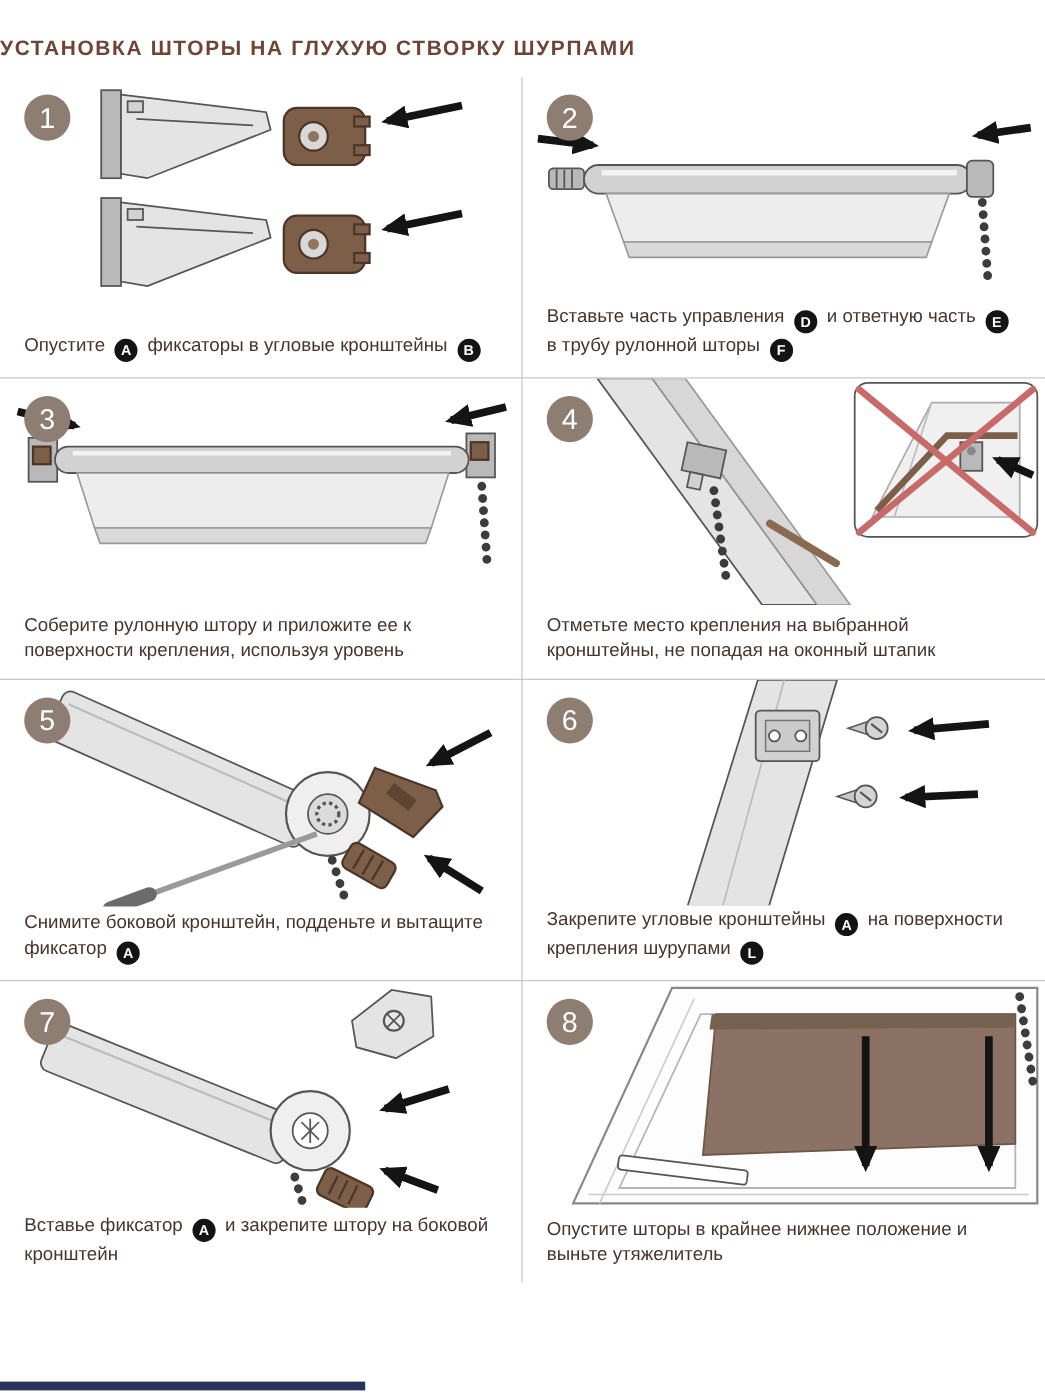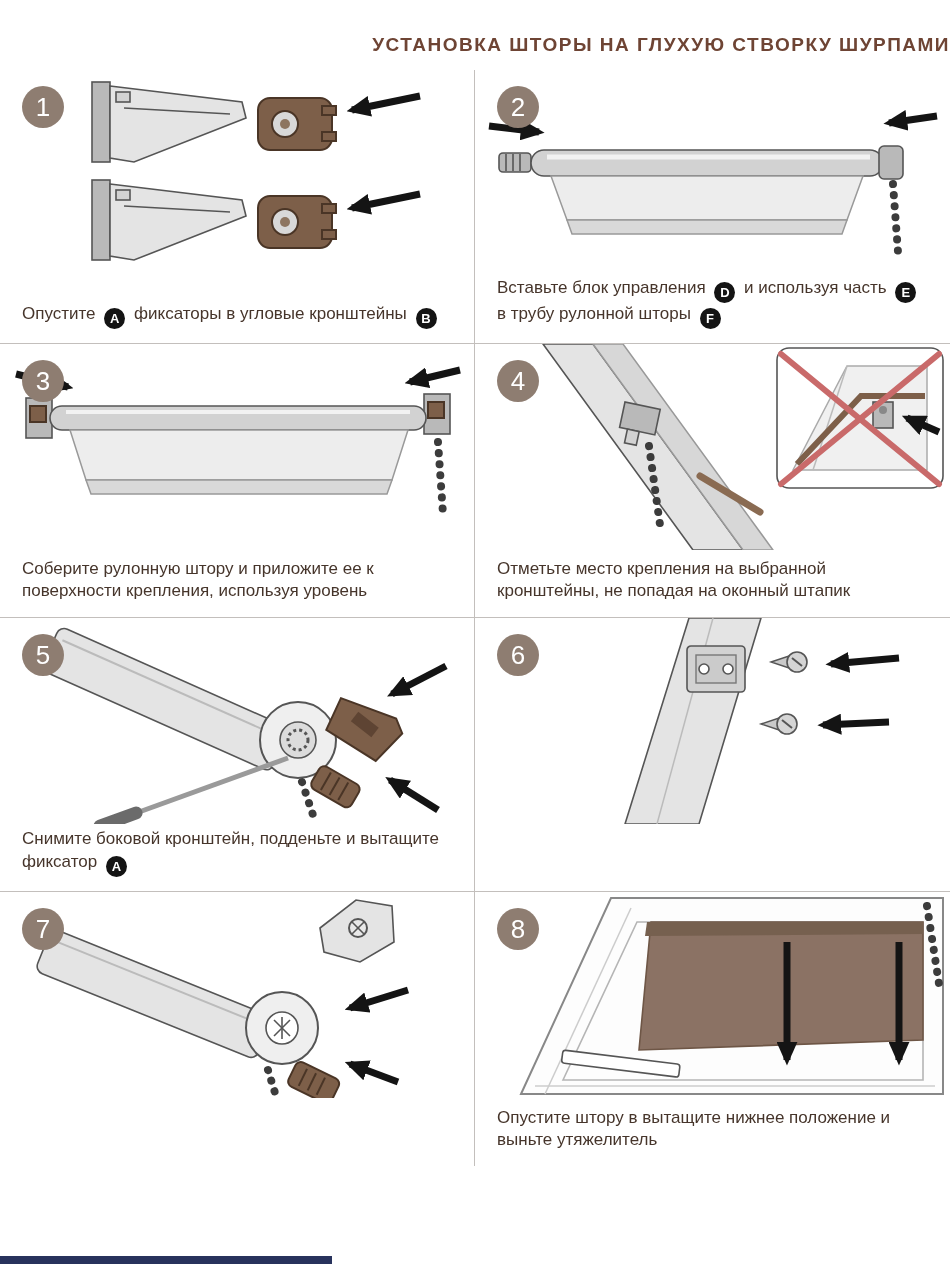--- a/index.html
+++ b/index.html
@@ -3,21 +3,21 @@
 <meta charset="utf-8">
 <style>
   * { box-sizing: border-box; margin: 0; padding: 0; }
   html, body { width: 950px; }
   body {
     width: 950px; height: 1266px; background: #ffffff;
     font-family: "Liberation Sans", sans-serif;
     position: relative; overflow: hidden;
   }
   .title {
-    text-align: right; color: #6e4434; font-size: 19px; font-weight: bold;
+    text-align: left; color: #6e4434; font-size: 19px; font-weight: bold;
     letter-spacing: 1.5px; padding-top: 34px;
   }
   .grid {
     position: absolute; top: 70px; left: 0; width: 950px;
     display: grid; grid-template-columns: 475px 475px;
   }
   .cell {
     position: relative; height: 274px; display: flex; flex-direction: column;
     border-bottom: 1px solid #c3bfbc;
   }
@@ -114,23 +114,23 @@
           <line x1="45" y1="84" x2="45" y2="101" class="ln"></line>
           <rect x="56" y="80" width="352" height="26" rx="13" class="g2"></rect>
           <line x1="72" y1="87" x2="395" y2="87" stroke="#f2f2f2" stroke-width="5"></line>
           <rect x="404" y="76" width="24" height="33" rx="5" class="g3"></rect>
           <line x1="418" y1="114" x2="423" y2="182" class="chain"></line>
           <polygon points="76,106 388,106 372,150 92,150" class="fab"></polygon>
           <polygon points="92,150 372,150 367,164 97,164" fill="#d9d9d9" stroke="#999" stroke-width="1.5"></polygon>
         </svg>
       </div>
       <p class="caption">
-        <span>Вставьте блок управления</span>
+        <span>Вставьте часть управления</span>
         <span class="lb">D</span>
-        <span>и используя часть</span>
+        <span>и ответную часть</span>
         <span class="lb">E</span>
         <span>в трубу рулонной шторы</span>
         <span class="lb">F</span>
       </p>
     </section>
 
     <section class="cell left">
       <div class="step-badge">3</div>
       <div class="illus">
         <svg viewBox="0 0 475 206">
@@ -235,20 +235,26 @@
           </g>
           <g transform="translate(312,104)">
             <polygon points="-26,2 -8,-4 -8,8" fill="#c9c9c9" stroke="#555" stroke-width="1.4"></polygon>
             <circle cx="0" cy="2" r="10" fill="#d5d5d5" stroke="#555" stroke-width="1.6"></circle>
             <line x1="-5" y1="-2" x2="5" y2="6" stroke="#555" stroke-width="2"></line>
           </g>
           <line x1="424" y1="40" x2="356" y2="46" class="arrow" marker-end="url(#ah)"></line>
           <line x1="414" y1="104" x2="348" y2="107" class="arrow" marker-end="url(#ah)"></line>
         </svg>
       </div>
+      <p class="caption">
+        <span>Закрепите угловые кронштейны</span>
+        <span class="lb">A</span>
+        <span>на поверхности крепления шурупами</span>
+        <span class="lb">L</span>
+      </p>
     </section>
 
     <section class="cell left last">
       <div class="step-badge">7</div>
       <div class="illus">
         <svg viewBox="0 0 475 206">
           <g transform="translate(318,6)">
             <polygon points="2,30 38,2 74,8 76,44 42,64 6,54" class="g1"></polygon>
             <circle cx="40" cy="30" r="9" fill="#e8e8e8" stroke="#555" stroke-width="2"></circle>
             <line x1="34" y1="24" x2="46" y2="36" class="ln"></line>
@@ -267,20 +273,25 @@
             <rect width="48" height="27" rx="6" class="br"></rect>
             <line x1="12" y1="4" x2="12" y2="23" stroke="#4a3526" stroke-width="2"></line>
             <line x1="22" y1="4" x2="22" y2="23" stroke="#4a3526" stroke-width="2"></line>
             <line x1="32" y1="4" x2="32" y2="23" stroke="#4a3526" stroke-width="2"></line>
           </g>
           <line x1="408" y1="98" x2="350" y2="116" class="arrow" marker-end="url(#ah)"></line>
           <line x1="398" y1="190" x2="350" y2="172" class="arrow" marker-end="url(#ah)"></line>
           <line x1="268" y1="178" x2="276" y2="204" class="chain"></line>
         </svg>
       </div>
+      <p class="caption">
+        <span>Вставье фиксатор</span>
+        <span class="lb">A</span>
+        <span>и закрепите штору на боковой кронштейн</span>
+      </p>
     </section>
 
     <section class="cell last">
       <div class="step-badge">8</div>
       <div class="illus">
         <svg viewBox="0 0 475 206">
           <path d="M46,202 L136,6 L468,6 L468,202 Z" fill="#fdfdfd" stroke="#888" stroke-width="2"></path>
           <path d="M88,188 L162,30 L448,30 L448,188 Z" fill="none" stroke="#b5b5b5" stroke-width="1.6"></path>
           <line x1="70" y1="202" x2="156" y2="16" stroke="#ccc" stroke-width="1.5"></line>
           <polygon points="176,30 448,30 448,148 164,158" fill="#8b7264" stroke="#6e5646" stroke-width="1.6"></polygon>
@@ -288,20 +299,20 @@
           <line x1="312" y1="50" x2="312" y2="168" class="arrow" marker-end="url(#ah)"></line>
           <line x1="424" y1="50" x2="424" y2="168" class="arrow" marker-end="url(#ah)"></line>
           <g transform="translate(88,158) rotate(7)">
             <rect width="118" height="13" rx="3" class="wh"></rect>
           </g>
           <line x1="60" y1="194" x2="460" y2="194" stroke="#ccc" stroke-width="1.4"></line>
           <line x1="452" y1="14" x2="464" y2="92" class="chain"></line>
         </svg>
       </div>
       <p class="caption">
-        <span>Опустите штору в вытащите нижнее положение и выньте утяжелитель</span>
+        <span>Опустите шторы в крайнее нижнее положение и выньте утяжелитель</span>
       </p>
     </section>
 
   </div>
 
   <div class="bottom-bar"></div>
 </div>
 
 </body></html>

